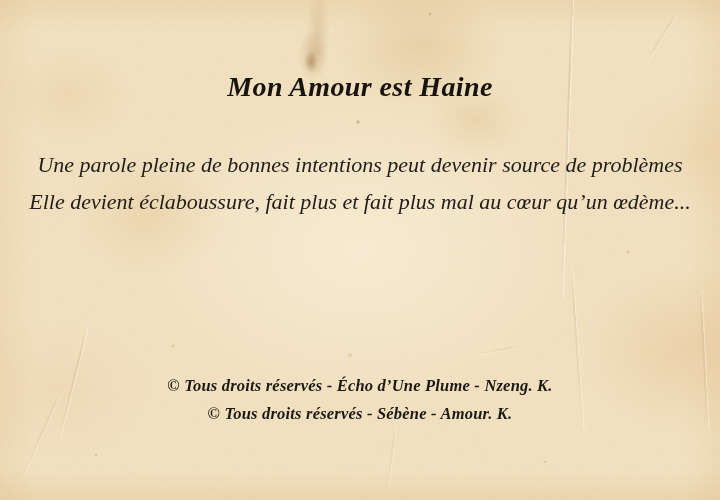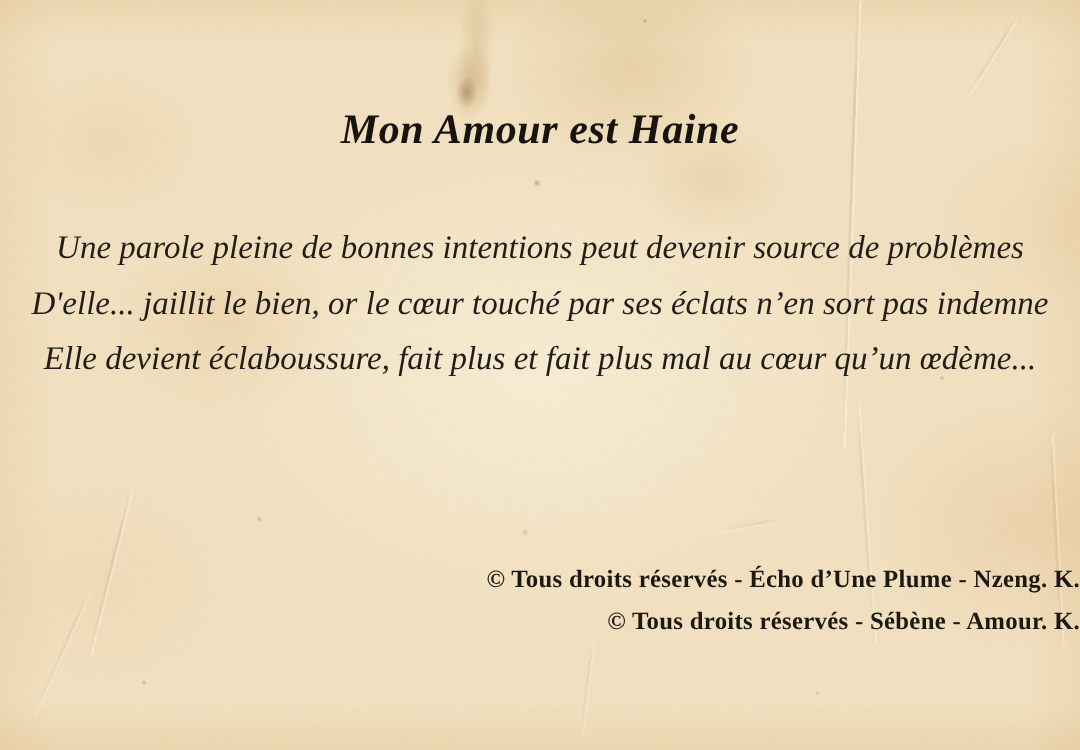--- a/index.html
+++ b/index.html
@@ -76,21 +76,22 @@
     font-style: italic;
     font-size: 22px;
     line-height: 37px;
     color: #211d18;
   }
   .poem .line { white-space: nowrap; overflow: hidden; width: 720px; }
   .credits {
     position: absolute;
     left: 0; top: 372px;
     width: 720px;
-    text-align: right;
+    text-align: center;
+    font-style: italic;
     font-weight: bold;
     font-size: 16.5px;
     line-height: 28px;
     letter-spacing: 0.2px;
     color: #1c1812;
   }
   .grain { position: absolute; left: 0; top: 0; pointer-events: none; }
 </style>
 </head>
 <body>
@@ -128,21 +129,20 @@
       <feColorMatrix in="n" type="saturate" values="0"></feColorMatrix>
     </filter>
     <rect width="720" height="500" filter="url(#grainNoise)" opacity="0.055"></rect>
   </svg>
 
   <div class="text-layer">
     <div class="title">Mon Amour est Haine</div>
 
     <div class="poem">
       <div class="line">Une parole pleine de bonnes intentions peut devenir source de problèmes</div>
-      <div class="line">D'elle... jaillit le bien, or le cœur touché par ses éclats n’en sort pas indemne</div>
       <div class="line">Elle devient éclaboussure, fait plus et fait plus mal au cœur qu’un œdème...</div>
     </div>
 
     <div class="credits">
       <div>© Tous droits réservés - Écho d’Une Plume - Nzeng. K.</div>
       <div>© Tous droits réservés - Sébène - Amour. K.</div>
     </div>
   </div>
 
 </div>

